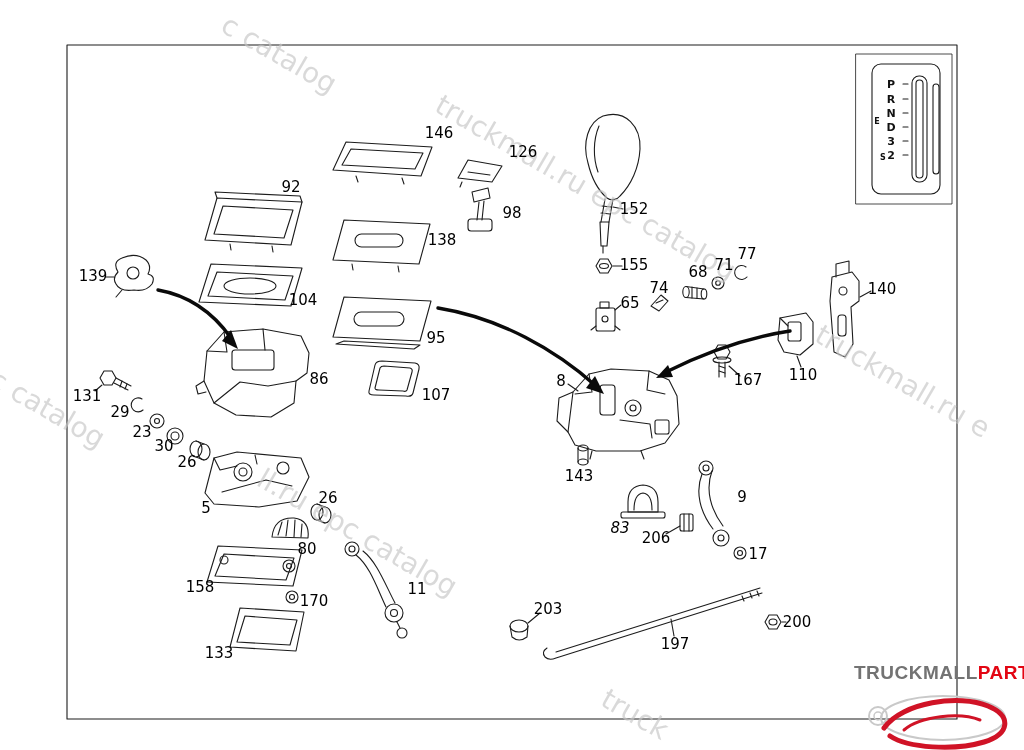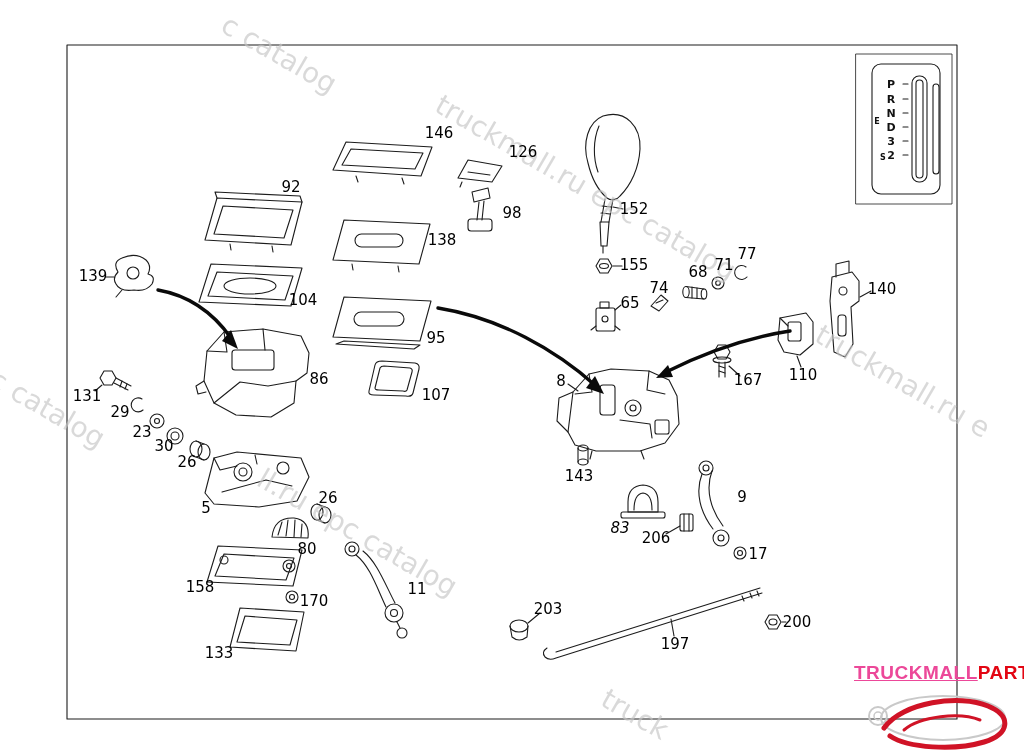--- a/index.html
+++ b/index.html
@@ -408,21 +408,21 @@
       <span class="gate-ch" style="left: 891px; top: 99px;">R</span>
       <span class="gate-ch" style="left: 891px; top: 113px;">N</span>
       <span class="gate-ch" style="left: 891px; top: 127px;">D</span>
       <span class="gate-ch" style="left: 891px; top: 141px;">3</span>
       <span class="gate-ch" style="left: 891px; top: 155px;">2</span>
       <span class="gate-side" style="left: 877px; top: 121px;">E</span>
       <span class="gate-side" style="left: 883px; top: 157px;">S</span>
     </div>
 
   <div class="logo">
-    <div class="logo-text"><span style="color: #ec4899; text-decoration: underline;">TRUCKMALL</span><span style="color: rgb(227, 6, 19);">PARTS</span></div>
+    <div class="logo-text"><span style="color: #737373;">TRUCKMALL</span><span style="color: rgb(227, 6, 19);">PARTS</span></div>
     <svg class="logo-swirl" width="176" height="70" viewBox="0 0 176 70">
       <ellipse cx="95" cy="38" rx="62" ry="22" fill="none" stroke="#c9c9c9" stroke-width="2"></ellipse>
       <circle cx="30" cy="36" r="9" fill="none" stroke="#c9c9c9" stroke-width="2"></circle>
       <circle cx="30" cy="36" r="4" fill="none" stroke="#c9c9c9" stroke-width="1.5"></circle>
       <path d="M36,48 C54,22 112,14 140,26 C164,36 162,54 136,62 C106,71 60,68 42,56" fill="none" stroke="#d01326" stroke-width="5" stroke-linecap="round"></path>
       <path d="M56,50 C72,36 112,32 132,40" fill="none" stroke="#d01326" stroke-width="3" stroke-linecap="round"></path>
     </svg>
   </div>
 </div>
 

